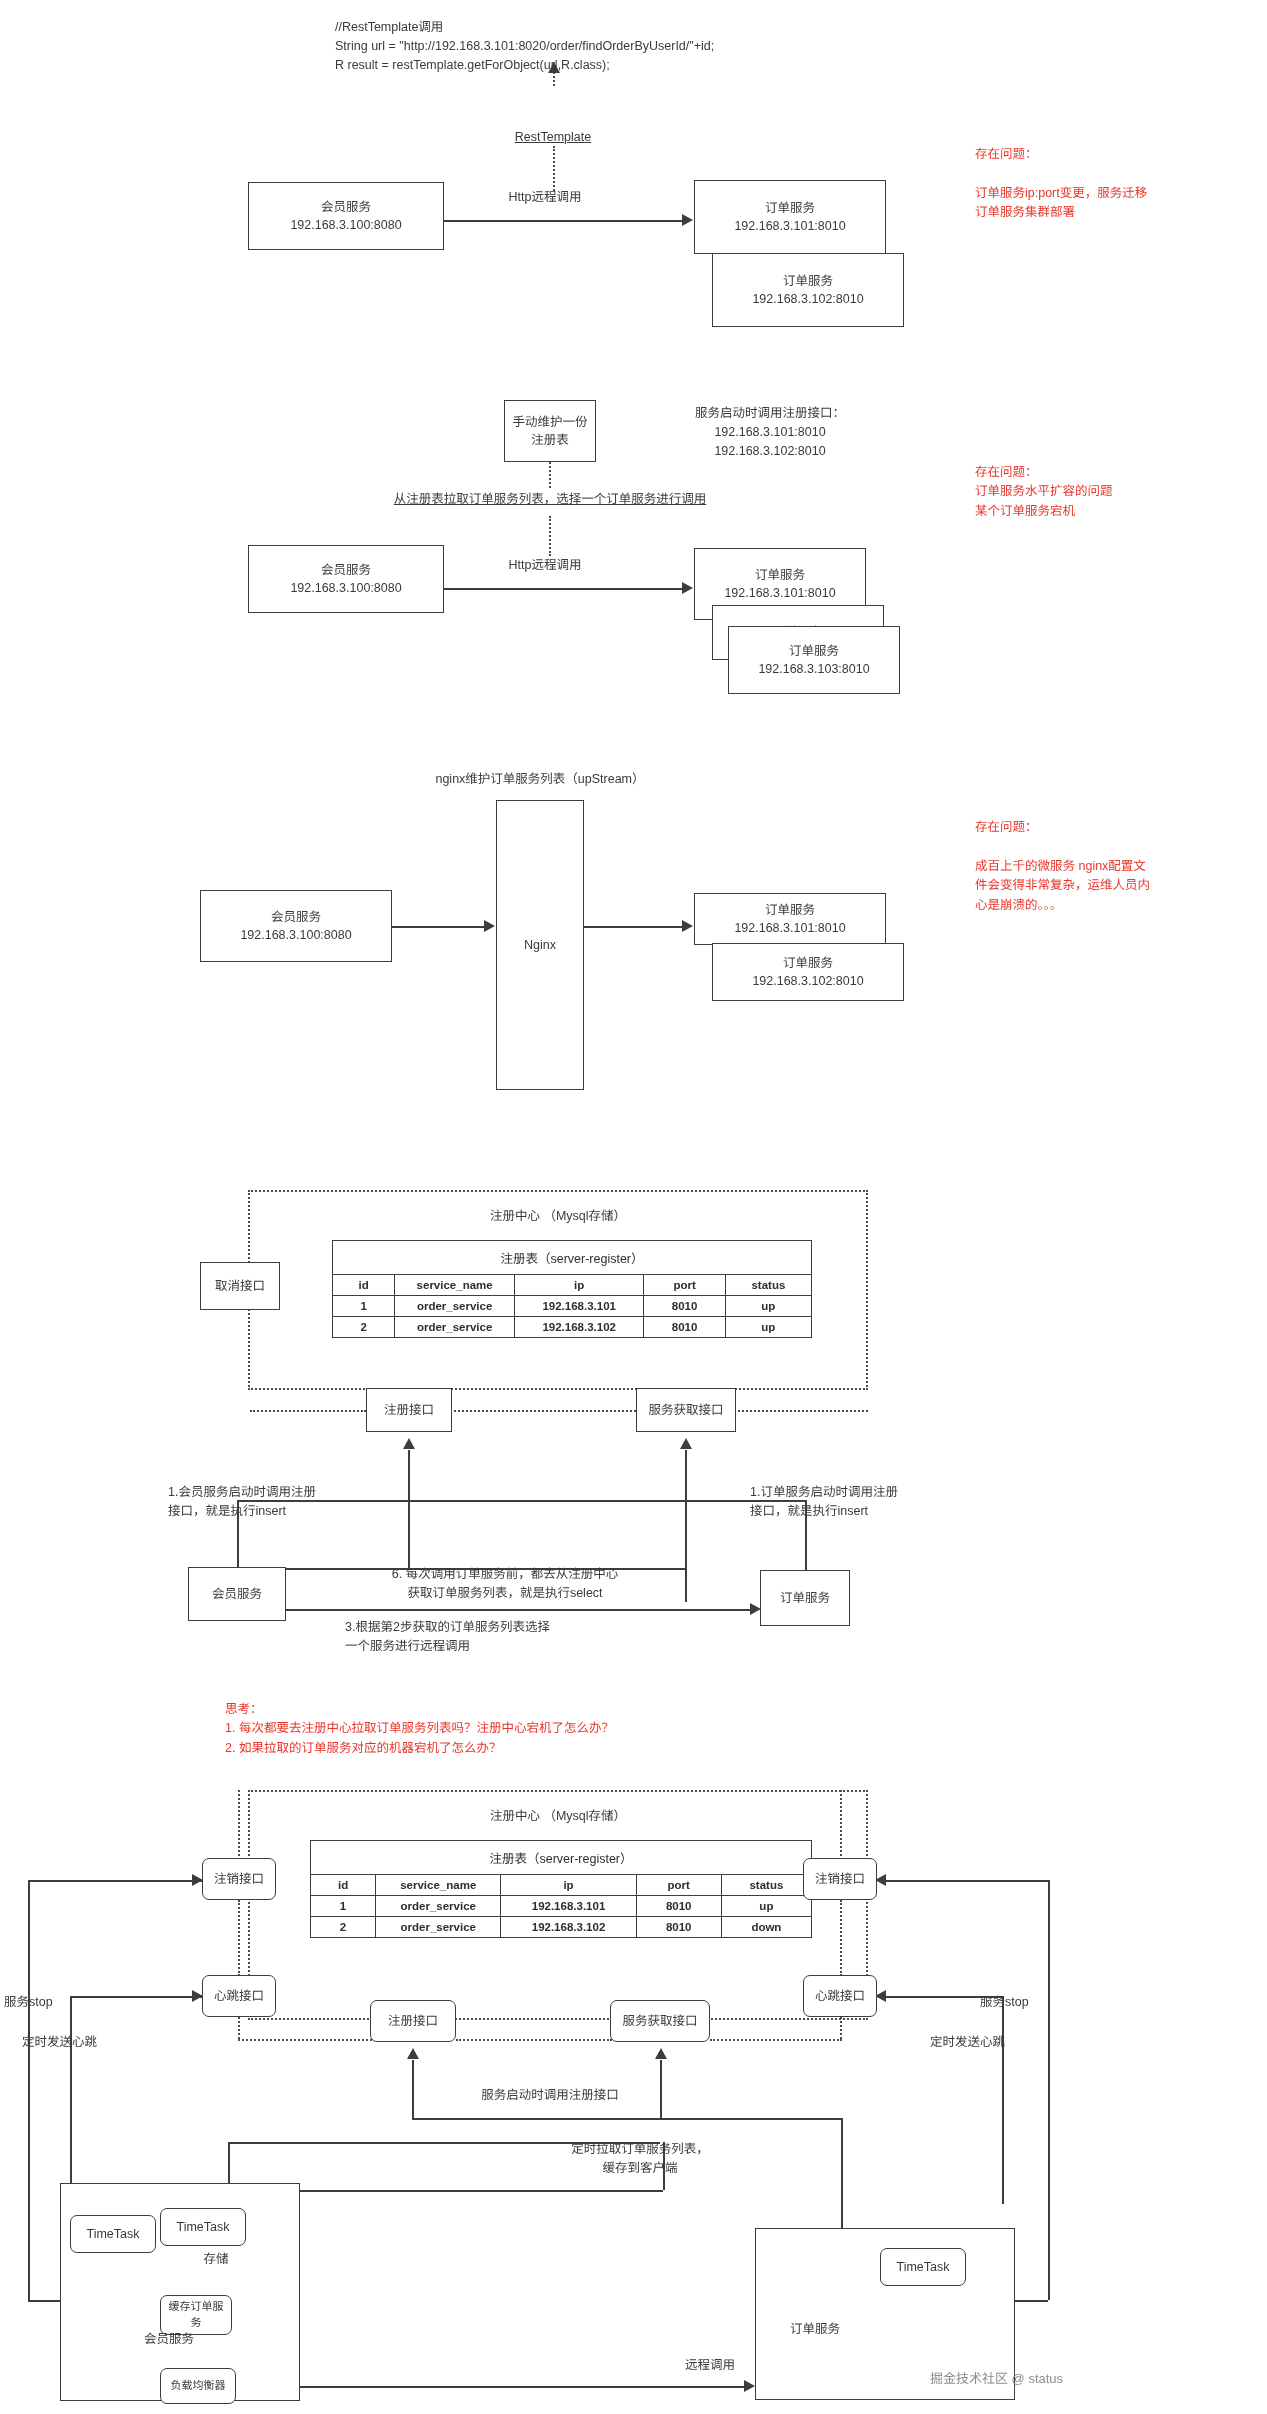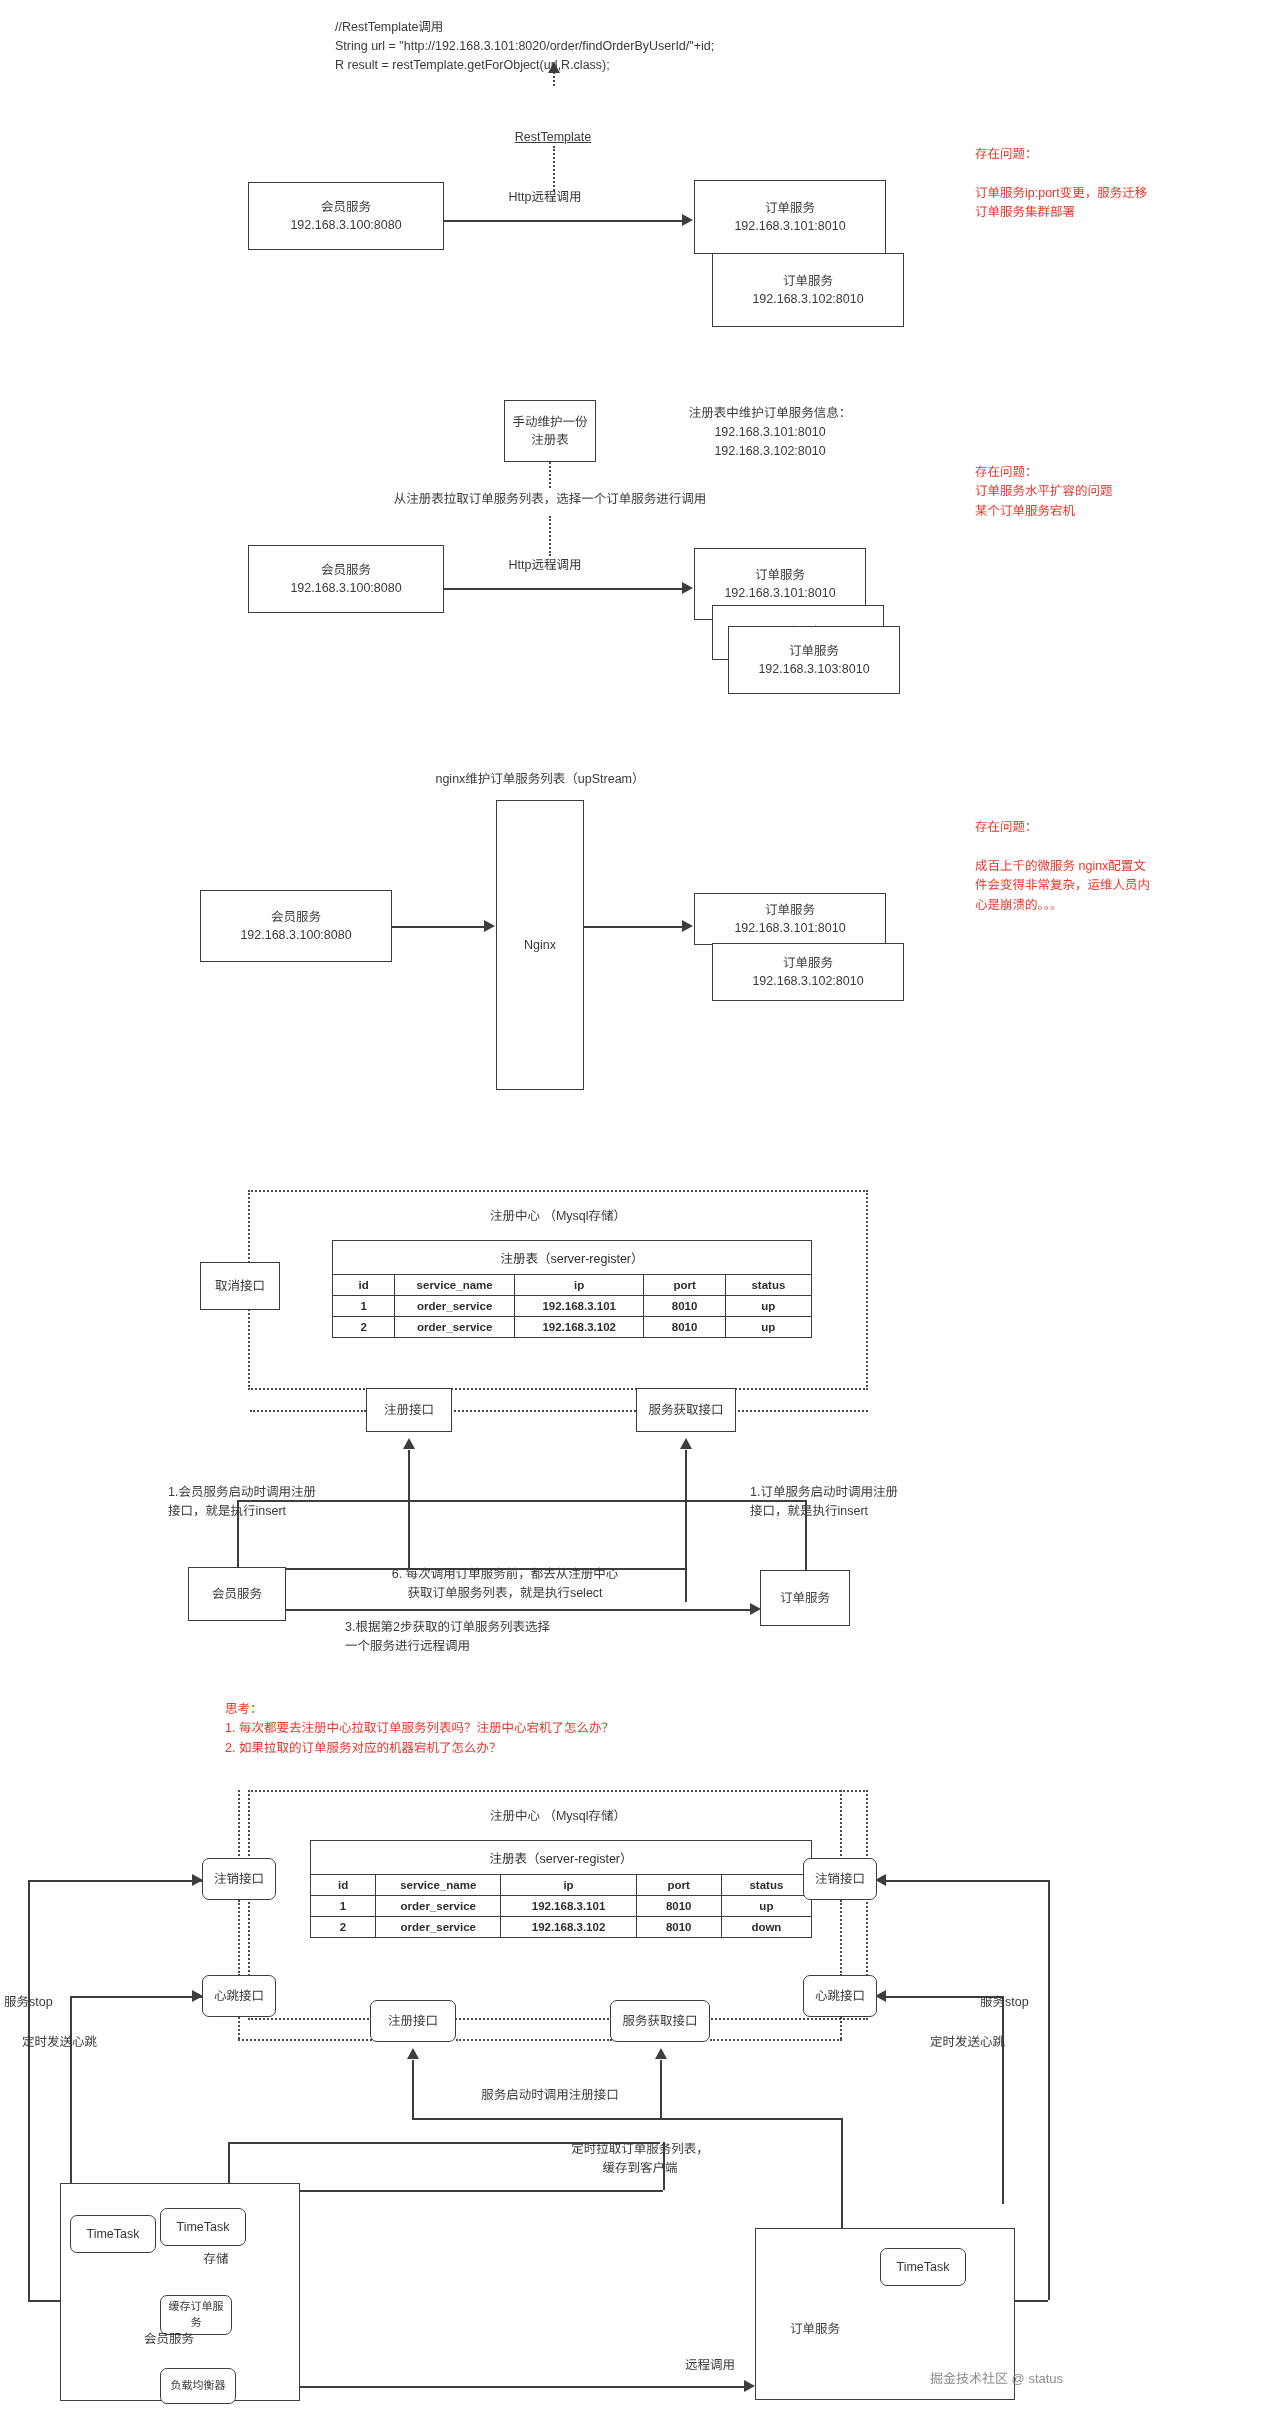--- a/index.html
+++ b/index.html
@@ -158,26 +158,26 @@
 
   <div class="red" style="left:975px;top:145px;width:250px;">存在问题：
 
 订单服务ip:port变更，服务迁移
 订单服务集群部署</div>
 
   <div class="box" style="left:504px;top:400px;width:92px;height:62px;">
     <span>手动维护一份</span>
     <span class="l2">注册表</span>
   </div>
-  <div class="plain" style="left:620px;top:404px;width:300px;">注册表中维护订单服务信息：
+  <div class="plain" style="left:620px;top:404px;width:300px;">服务启动时调用注册接口：
 192.168.3.101:8010
 192.168.3.102:8010</div>
 
   <div class="vdash" style="left:549px;top:462px;height:26px;"></div>
-  <div class="plain" style="left:350px;top:490px;width:400px;">从注册表拉取订单服务列表，选择一个订单服务进行调用</div>
+  <div class="plain" style="left:350px;top:490px;width:400px;text-decoration:underline;">从注册表拉取订单服务列表，选择一个订单服务进行调用</div>
   <div class="vdash" style="left:549px;top:516px;height:40px;"></div>
 
   <div class="box" style="left:248px;top:545px;width:196px;height:68px;">
     <span>会员服务</span>
     <span class="l2">192.168.3.100:8080</span>
   </div>
 
   <div class="plain" style="left:455px;top:556px;width:180px;">Http远程调用</div>
   <div class="hline" style="left:444px;top:588px;width:240px;"></div>
   <div class="arr arr-r" style="left:682px;top:582px;"></div>

